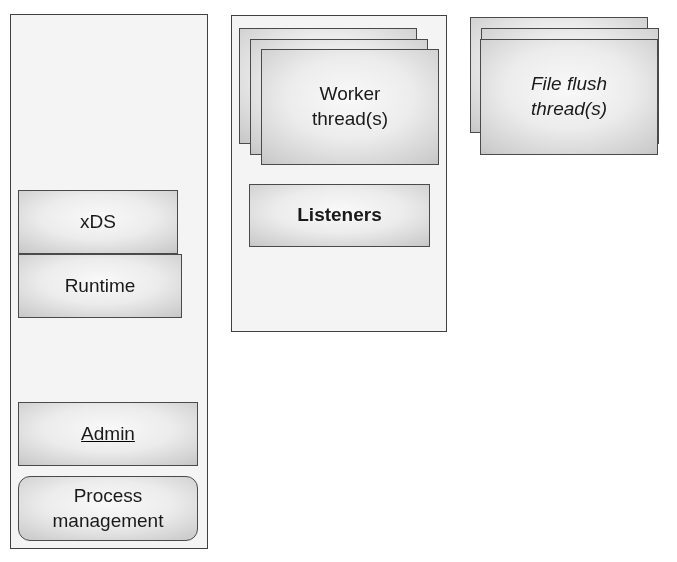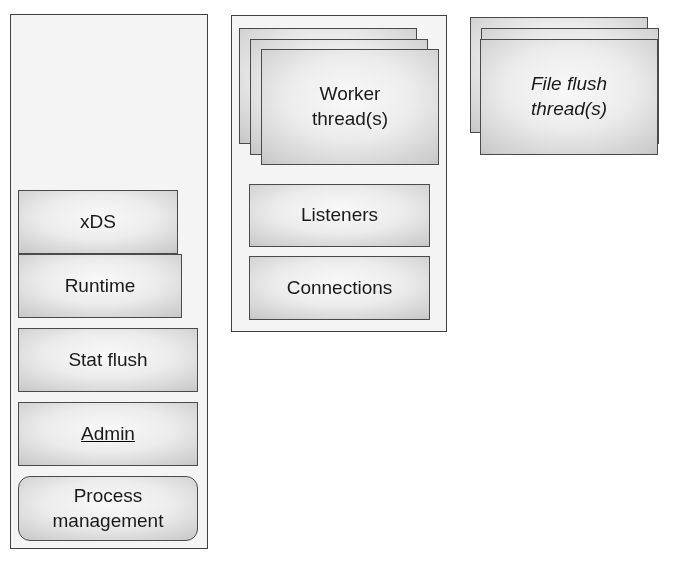--- a/index.html
+++ b/index.html
@@ -51,63 +51,57 @@
   .xds-box         { left: 7px; top: 167px; width: 160px; height: 64px; margin-top: 8px; }
   .runtime-box     { left: 7px; top: 239px; width: 164px; height: 64px; }
   .statflush-box   { left: 7px; top: 313px; width: 180px; height: 64px; }
   .admin-box       { left: 7px; top: 387px; width: 180px; height: 64px; text-decoration: underline; }
   .procmgmt-box    { left: 7px; top: 461px; width: 180px; height: 65px; border-radius: 12px; }
 
   
   .worker-back  { left: 7px;  top: 12px; width: 178px; height: 116px; }
   .worker-mid   { left: 18px; top: 23px; width: 178px; height: 116px; }
   .worker-front { left: 29px; top: 33px; width: 178px; height: 116px; }
-  .listeners-box   { left: 17px; top: 168px; width: 181px; height: 63px; }
+  .listeners-box   { left: 17px; top: 168px; width: 181px; height: 63px; font-weight: bold; }
   .connections-box { left: 17px; top: 240px; width: 181px; height: 64px; }
 
   
   .fileflush-back  { left: 470px; top: 17px; width: 178px; height: 116px; }
   .fileflush-mid   { left: 481px; top: 28px; width: 178px; height: 116px; }
   .fileflush-front { left: 480px; top: 39px; width: 178px; height: 116px; font-style: italic; }
 </style>
 </head>
 <body>
 
 <div class="canvas">
 
   <section class="panel main-panel">
     <div class="box xds-box">
       <span class="box-label">xDS</span>
     </div>
     <div class="box runtime-box">
       <span class="box-label">Runtime</span>
     </div>
-    <div class="box statflush-box">
-      <span class="box-label">Stat flush</span>
-    </div>
     <div class="box admin-box">
       <span class="box-label">Admin</span>
     </div>
     <div class="box procmgmt-box">
       <span class="box-label wrap-mid">Process management</span>
     </div>
   </section>
 
   <section class="panel worker-panel">
     <div class="stack-box worker-back"></div>
     <div class="stack-box worker-mid"></div>
     <div class="stack-box worker-front">
       <span class="box-label wrap-narrow">Worker thread(s)</span>
     </div>
     <div class="box listeners-box">
       <span class="box-label">Listeners</span>
     </div>
-    <div class="box connections-box">
-      <span class="box-label">Connections</span>
-    </div>
   </section>
 
   <div class="stack-box fileflush-back"></div>
   <div class="stack-box fileflush-mid"></div>
   <div class="stack-box fileflush-front">
     <span class="box-label wrap-narrow">File flush thread(s)</span>
   </div>
 
 </div>
 

